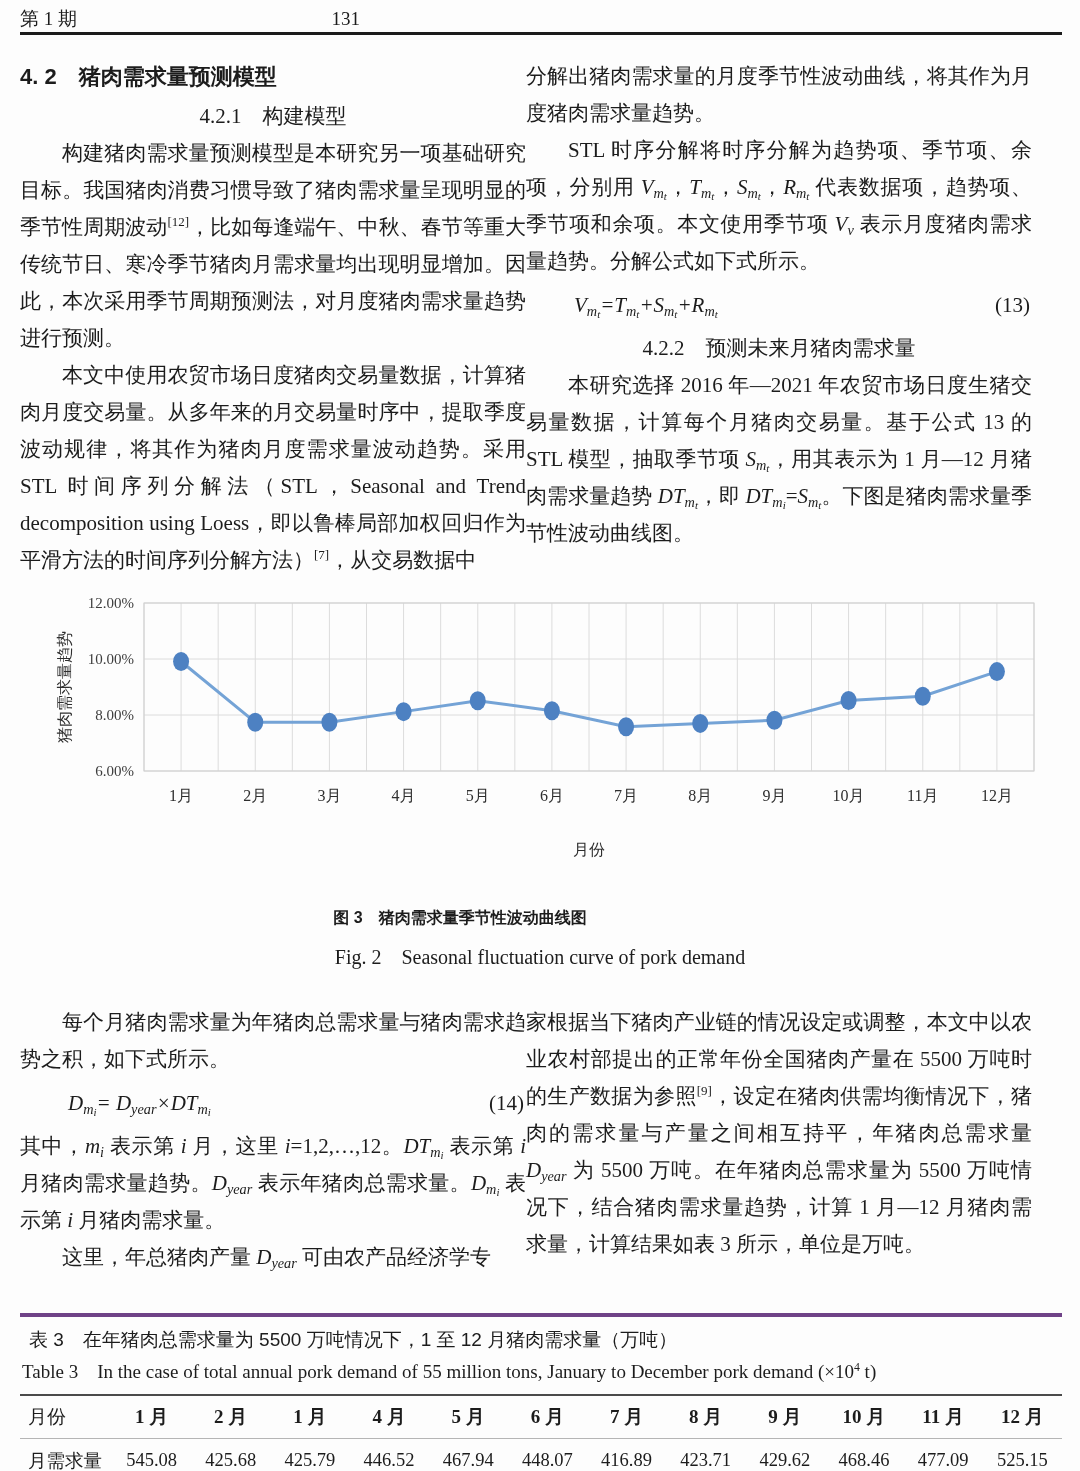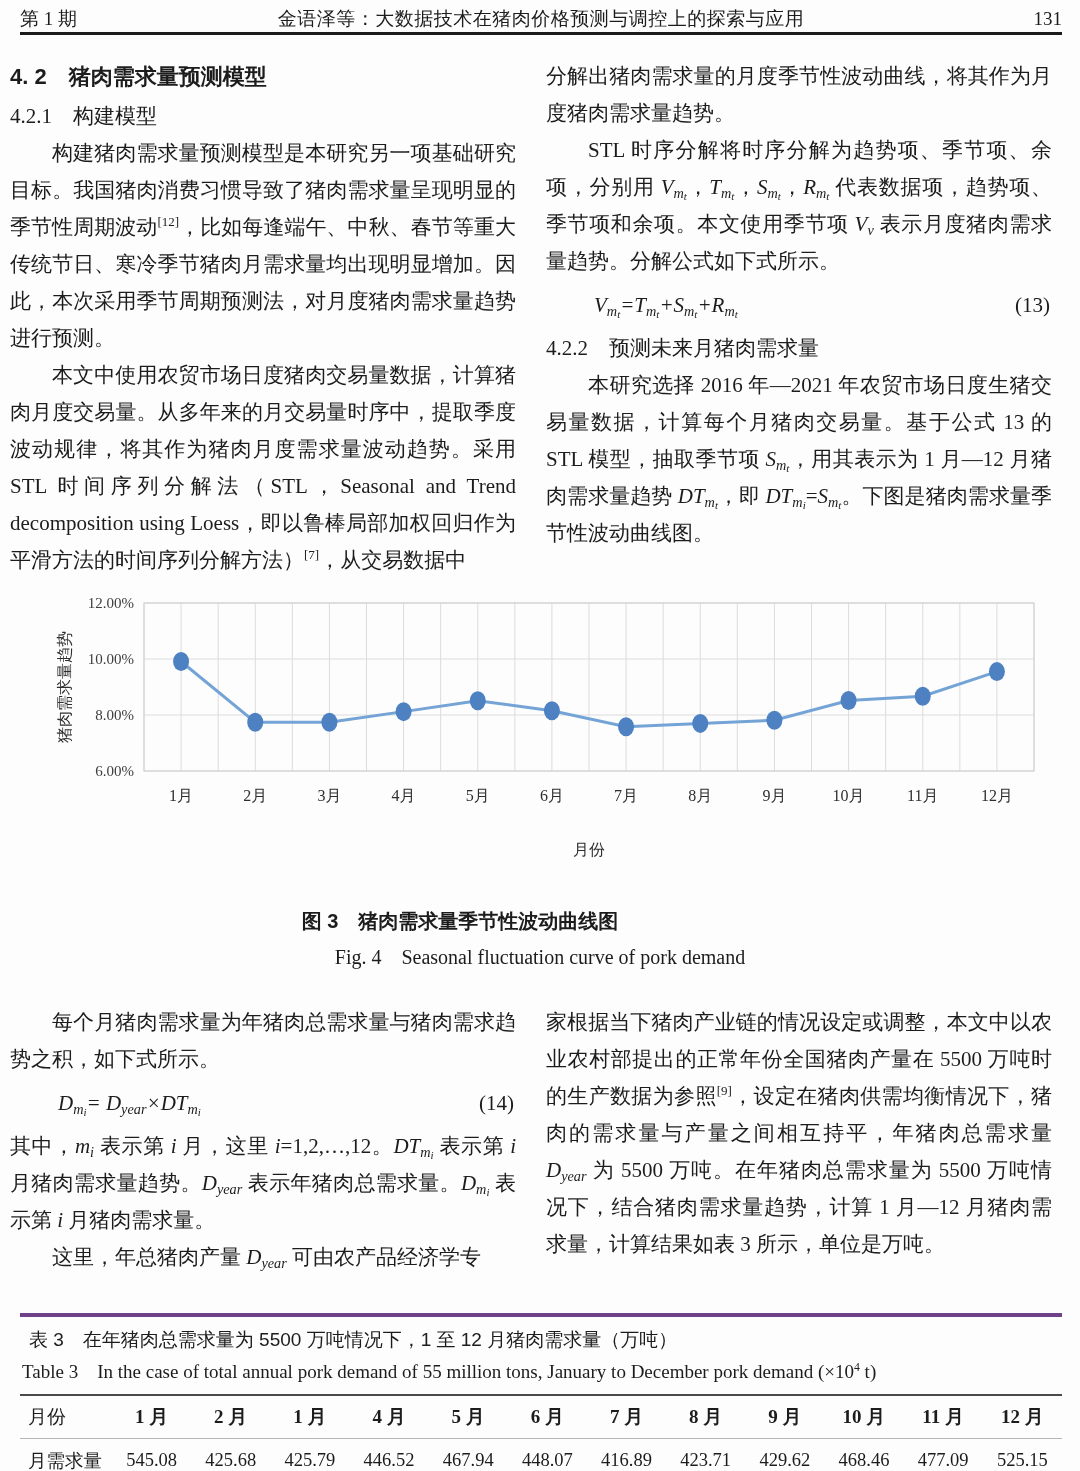--- a/index.html
+++ b/index.html
@@ -5,41 +5,41 @@
   html,body{margin:0;padding:0;background:#ffffff;}
   .page{position:relative;width:1080px;height:1471px;background:#fdfdfd;overflow:hidden;
         font-family:"Liberation Serif","DejaVu Serif",serif;color:#1c1c1c;}
   
   .running-head{position:absolute;top:5px;left:20px;width:1042px;height:27px;
     display:flex;align-items:center;border-bottom:3px solid #1b1b1b;font-size:19px;}
   .rh-issue{width:170px;text-align:left;}
   .rh-title{flex:1;text-align:center;letter-spacing:.5px;}
   .rh-page{width:170px;text-align:right;}
   
-  .cols{position:absolute;left:10px;width:1042px;display:flex;gap:30px;}
+  .cols{position:absolute;left:20px;width:1042px;display:flex;}
   .cols-top{top:58px;}
   .cols-bottom{top:1004px;}
   .col{width:506px;font-size:21px;line-height:37px;text-align:justify;}
   .h-sec{font-family:"Liberation Sans","DejaVu Sans",sans-serif;font-weight:bold;
          font-size:22px;line-height:34px;margin:2px 0 4px 0;text-align:left;}
-  .h-sub{font-size:21px;line-height:37px;margin:0;text-align:left;}
+  .h-sub{font-size:21px;line-height:37px;margin:0;text-align:center;}
   p.para{margin:0;}
   p.indent{text-indent:2em;}
   .r-sup{font-size:62%;vertical-align:super;line-height:0;margin-top:9px;}
   .r-i{font-style:italic;}
   .r-sub{font-style:italic;font-size:68%;vertical-align:-0.28em;line-height:0;}
   .r-subsub{font-style:italic;font-size:52%;vertical-align:-0.55em;line-height:0;}
   .formula{display:flex;align-items:baseline;padding-left:48px;margin:5px 0;
            font-style:italic;font-size:21px;line-height:40px;text-align:left;}
   .eq-num{margin-left:auto;font-style:normal;padding-right:2px;}
   
   .chart-wrap{position:absolute;top:583px;left:46px;width:1010px;height:295px;}
   
   .fig-cap-zh{position:absolute;top:908px;left:0;width:920px;text-align:center;
-    font-family:"Liberation Sans","DejaVu Sans",sans-serif;font-weight:bold;font-size:20px;}
+    font-family:"Liberation Sans","DejaVu Sans",sans-serif;font-weight:bold;font-size:16px;}
   .fig-cap-en{position:absolute;top:944px;left:0;width:1080px;text-align:center;font-size:20px;}
   
   .table-block{position:absolute;top:1313px;left:20px;width:1042px;
     border-top:4px solid #6f4287;border-bottom:4px solid #6f4287;padding-bottom:2px;}
   .tb-cap-zh{font-family:"Liberation Sans","DejaVu Sans",sans-serif;font-weight:normal;
     font-size:19px;margin:10px 0 6px 9px;text-align:left;}
   .tb-cap-en{font-size:19px;margin:0 0 9px 2px;text-align:left;}
   table.demand{width:100%;border-collapse:collapse;table-layout:fixed;font-size:19px;}
   table.demand col.first{width:92px;}
   table.demand thead tr{border-top:2px solid #4a4a4a;border-bottom:1px solid #b5b5b5;}
@@ -47,21 +47,20 @@
   table.demand th.first,table.demand td.first{text-align:left;padding-left:8px;font-weight:normal;}
   table.demand td{text-align:center;padding:9px 0 10px 0;font-size:18.5px;}
 </style>
 </head>
 <body>
 
 <div class="page">
 
   <div class="running-head">
     <div class="rh-issue">第 1 期</div>
-    <div class="rh-title">金语泽等：大数据技术在猪肉价格预测与调控上的探索与应用</div>
     <div class="rh-page">131</div>
   </div>
 
   <div class="cols cols-top">
     <div class="col">
       <div class="h-sec">4. 2　猪肉需求量预测模型</div>
       <div class="h-sub">4.2.1　构建模型</div>
       <p class="para indent"><span>构建猪肉需求量预测模型是本研究另一项基础研究目标。我国猪肉消费习惯导致了猪肉需求量呈现明显的季节性周期波动</span><span class="r-sup">[12]</span><span>，比如每逢端午、中秋、春节等重大传统节日、寒冷季节猪肉月需求量均出现明显增加。因此，本次采用季节周期预测法，对月度猪肉需求量趋势进行预测。</span></p>
       <p class="para indent"><span>本文中使用农贸市场日度猪肉交易量数据，计算猪肉月度交易量。从多年来的月交易量时序中，提取季度波动规律，将其作为猪肉月度需求量波动趋势。采用 STL 时间序列分解法（STL，Seasonal and Trend decomposition using Loess，即以鲁棒局部加权回归作为平滑方法的时间序列分解方法）</span><span class="r-sup">[7]</span><span>，从交易数据中</span></p>
     </div>
@@ -137,21 +136,21 @@
         <text x="728.4166666666667" y="218" text-anchor="middle" font-size="16" fill="#2e2e2e">9月</text>
         <text x="802.5833333333334" y="218" text-anchor="middle" font-size="16" fill="#2e2e2e">10月</text>
         <text x="876.75" y="218" text-anchor="middle" font-size="16" fill="#2e2e2e">11月</text>
         <text x="950.9166666666667" y="218" text-anchor="middle" font-size="16" fill="#2e2e2e">12月</text>
         <text x="543" y="272" text-anchor="middle" font-size="16" fill="#2e2e2e">月份</text>
         <text x="24" y="104" text-anchor="middle" font-size="16" fill="#2e2e2e" transform="rotate(-90 24 104)">猪肉需求量趋势</text>
       </svg>
   </div>
 
   <div class="fig-cap-zh">图 3　猪肉需求量季节性波动曲线图</div>
-  <div class="fig-cap-en">Fig. 4　Seasonal fluctuation curve of pork demand</div>
+  <div class="fig-cap-en">Fig. 2　Seasonal fluctuation curve of pork demand</div>
 
   <div class="cols cols-bottom">
     <div class="col">
       <p class="para indent"><span>每个月猪肉需求量为年猪肉总需求量与猪肉需求趋势之积，如下式所示。</span></p>
       <div class="formula">
         <span><span class="r-i">D</span><span class="r-sub">m</span><span class="r-subsub">i</span><span>= </span><span class="r-i">D</span><span class="r-sub">year</span><span>×</span><span class="r-i">DT</span><span class="r-sub">m</span><span class="r-subsub">i</span></span>
         <span class="eq-num">(14)</span>
       </div>
       <p class="para"><span>其中，</span><span class="r-i">m</span><span class="r-sub">i</span><span> 表示第 </span><span class="r-i">i</span><span> 月，这里 </span><span class="r-i">i</span><span>=1,2,…,12。</span><span class="r-i">DT</span><span class="r-sub">m</span><span class="r-subsub">i</span><span> 表示第 </span><span class="r-i">i</span><span> 月猪肉需求量趋势。</span><span class="r-i">D</span><span class="r-sub">year</span><span> 表示年猪肉总需求量。</span><span class="r-i">D</span><span class="r-sub">m</span><span class="r-subsub">i</span><span> 表示第 </span><span class="r-i">i</span><span> 月猪肉需求量。</span></p>
       <p class="para indent"><span>这里，年总猪肉产量 </span><span class="r-i">D</span><span class="r-sub">year</span><span> 可由农产品经济学专</span></p>

